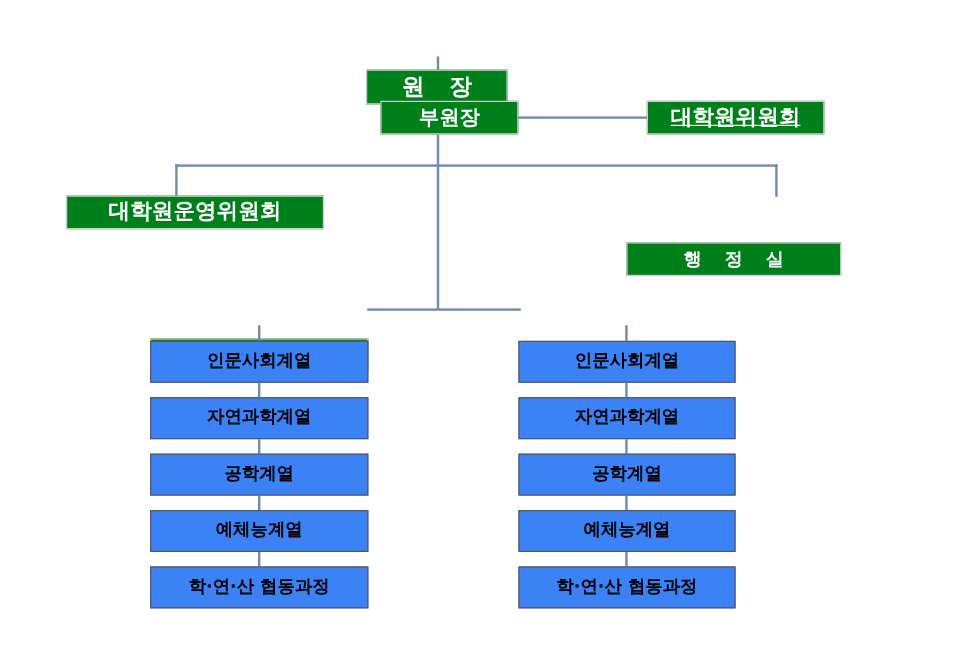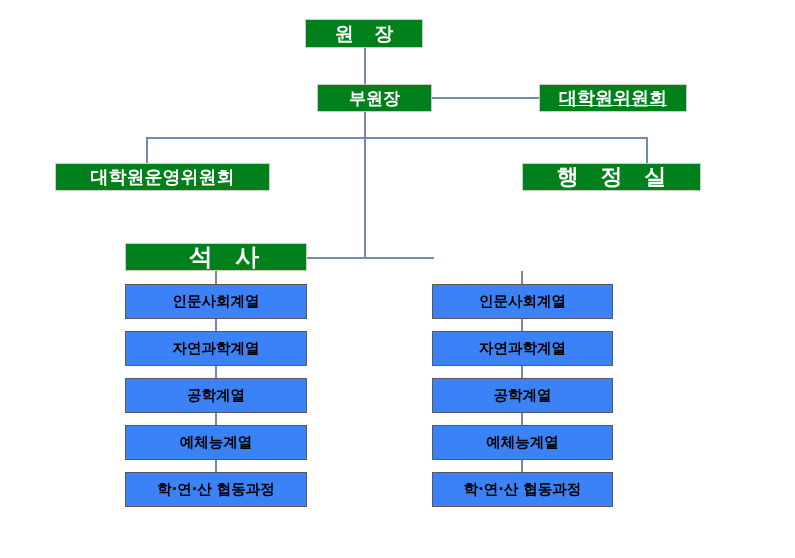--- a/index.html
+++ b/index.html
@@ -35,21 +35,21 @@
     box-sizing: border-box;
     color: #ffffff;
     font-weight: bold;
     display: flex;
     align-items: center;
     justify-content: center;
     text-align: center;
     line-height: 1;
     white-space: nowrap;
   }
-  .gbox.spaced { letter-spacing: 7px; text-indent: 7px; }
+  .gbox.spaced { letter-spacing: 7px; text-indent: 7px; margin-top: 39px; }
 
   
   .wbox {
     position: absolute;
     background: #3b82f6;
     border: 1.6px solid #585858;
     box-sizing: border-box;
     color: #000000;
     font-weight: bold;
     display: flex;
@@ -83,21 +83,21 @@
   <div class="line h" style="left:306px; top:257px; width:128px;"></div>
 
   <div class="gbox spaced" style="left:305px; top:19px; width:118px; height:29px; font-size:19px;">원  장</div>
 
   <div class="gbox" style="left:317px; top:84px; width:115px; height:28px; font-size:17px;">부원장</div>
 
   <div class="gbox" style="left:539px; top:84px; width:148px; height:28px; font-size:18px;text-decoration:underline;">대학원위원회</div>
 
   <div class="gbox" style="left:55px; top:163px; width:215px; height:28px; font-size:18px;">대학원운영위원회</div>
 
-  <div class="gbox spaced" style="left:522px; top:163px; width:179px; height:28px; font-size:22px;">행 정 실</div>
+  <div class="gbox spaced" style="left:522px; top:163px; width:179px; height:28px; font-size:15px;">행 정 실</div>
 
   <div class="gbox spaced" style="left:125px; top:243px; width:182px; height:28px; font-size:24px;padding-left:16px;">석  사</div>
 
 
   <div class="line v" style="left:215px; top:271px; height:13px;"></div>
   <div class="wbox" style="left:125px; top:284px; width:182px; height:35px;">인문사회계열</div>
 
   <div class="line v" style="left:215px; top:319px; height:12px;"></div>
   <div class="wbox" style="left:125px; top:331px; width:182px; height:35px;">자연과학계열</div>
 

